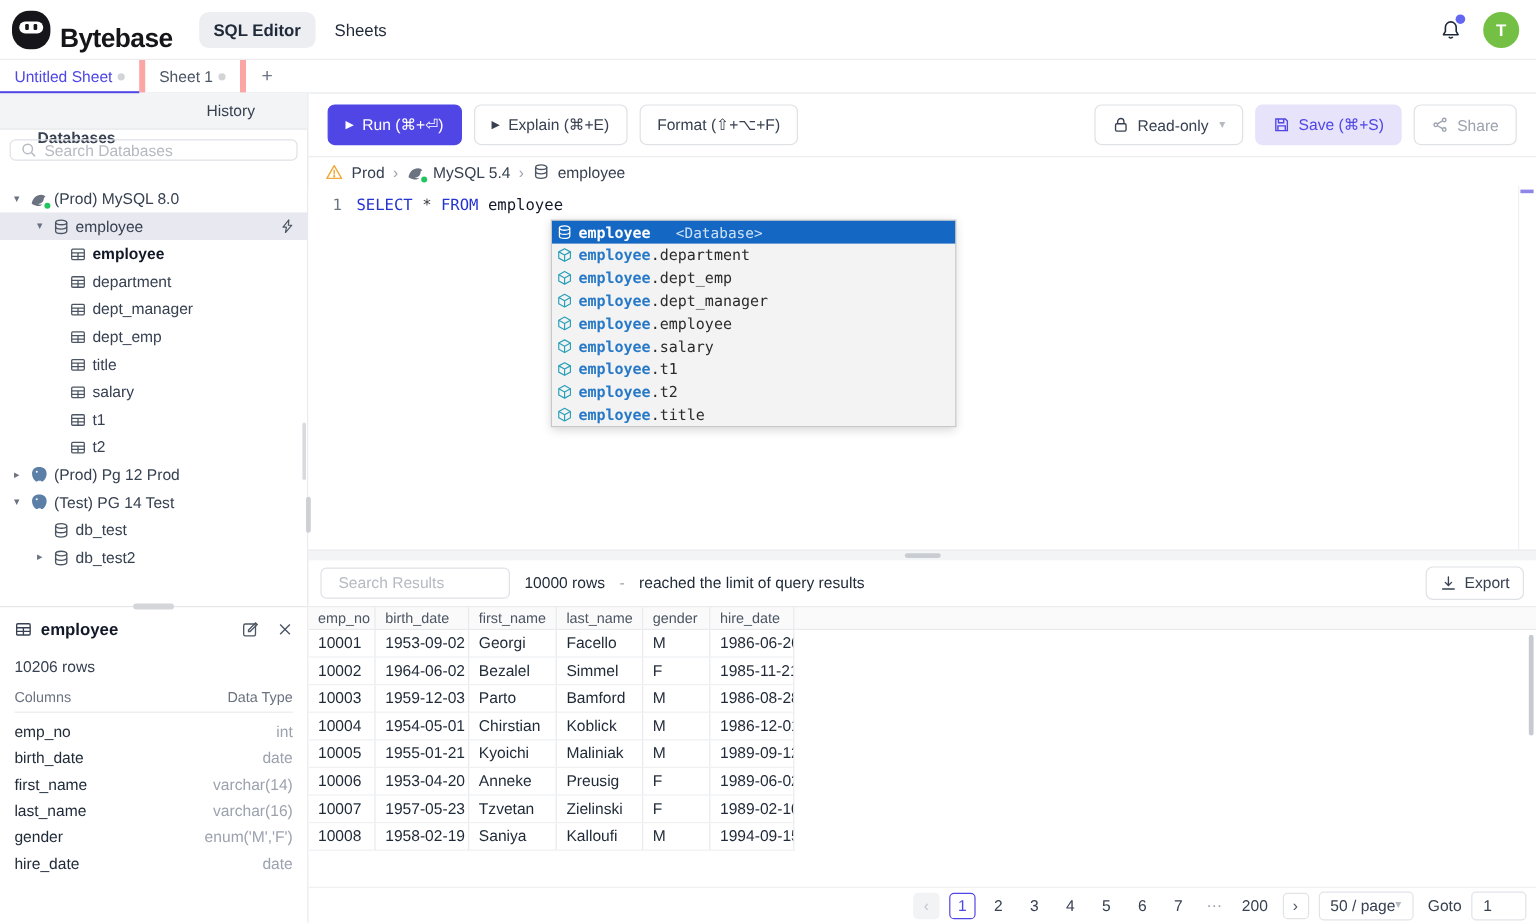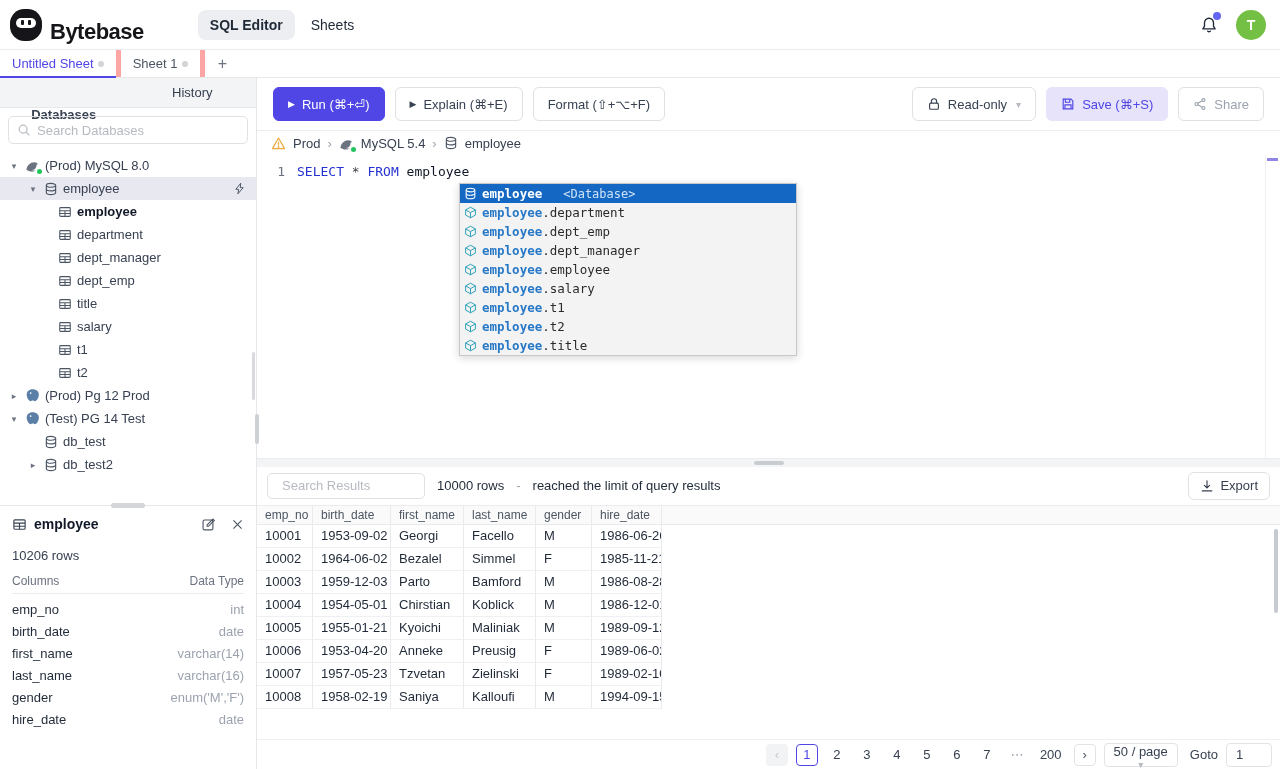--- a/index.html
+++ b/index.html
@@ -8,21 +8,21 @@
   .app { width:1280px; height:769px; display:flex; flex-direction:column; overflow:hidden; }
   svg { display:block; }
 
   
   .topbar { height:50px; flex:0 0 50px; display:flex; align-items:center; padding:0 14px 0 10px; border-bottom:1px solid #ececee; background:#fff; }
   .logo { display:flex; align-items:center; gap:8px; margin-right:22px; }
   .logo-mark { width:32px; height:32px; background:#16161a; border-radius:45%; position:relative; }
   .logo-mark .band { position:absolute; left:6px; top:9px; width:20px; height:10px; background:#fff; border-radius:6px; display:flex; align-items:center; justify-content:center; gap:4px; }
   .logo-mark .band i { width:3px; height:5px; background:#16161a; border-radius:1px; }
   .brand { font-size:22px; font-weight:800; color:#16161a; letter-spacing:-0.5px;margin-top:14px; }
-  .nav { display:flex; align-items:center; gap:4px;margin-left:32px; }
+  .nav { display:flex; align-items:center; gap:4px; }
   .nav-item { font-size:14px; padding:7px 12px; border-radius:8px; color:#1f2937; cursor:pointer; }
   .nav-item.active { background:#eceef1; font-weight:600; }
   .top-spacer { flex:1; }
   .bell { position:relative; margin-right:18px; cursor:pointer; }
   .bell .dot { position:absolute; right:-3px; top:-4px; width:8px; height:8px; border-radius:50%; background:#6366f1; }
   .avatar { width:30px; height:30px; border-radius:50%; background:#74c044; color:#fff; font-size:14px; font-weight:600; display:flex; align-items:center; justify-content:center; }
 
   
   .sheettabs { height:28px; flex:0 0 28px; display:flex; align-items:stretch; border-bottom:1px solid #e7e8ea; background:#fff; }
   .sheettab { display:flex; align-items:center; gap:4px; padding:0 12px; font-size:13px; color:#4b5563; border-right:5px solid #fca5a5; position:relative; min-width:82px; cursor:pointer; }
@@ -34,21 +34,21 @@
   
   .body { flex:1; display:flex; min-height:0; }
   .sidebar { width:257px; flex:0 0 257px; border-right:1px solid #e5e7eb; display:flex; flex-direction:column; min-height:0; background:#fff; position:relative; }
   .side-resize { position:absolute; right:-3px; top:336px; width:4px; height:30px; border-radius:3px; background:#cdd0d5; z-index:5; }
 
   .side-tabs { height:30px; flex:0 0 30px; display:flex; border-bottom:1px solid #e7e8ea; background:#f3f4f6; }
   .side-tab { flex:1; display:flex; align-items:center; justify-content:center; font-size:13px; color:#374151; cursor:pointer; }
   .side-tab.active { background:#fff; font-weight:600; border-right:1px solid #e7e8ea;margin-top:36px; }
 
   .side-search { padding:8px; flex:0 0 44px; }
-  .search-box { height:28px; border:1px solid #dfe1e5; border-radius:5px; display:flex; align-items:center; gap:6px; padding:0 8px; color:#9ca3af; }
+  .search-box { height:18px; border:1px solid #dfe1e5; border-radius:5px; display:flex; align-items:center; gap:6px; padding:0 8px; color:#9ca3af; }
   .search-box input { border:none; outline:none; flex:1; font-size:13px; color:#374151; background:transparent; font-family:inherit; }
   .search-box input::placeholder { color:#b6bac1; }
 
   .tree { flex:1; min-height:0; overflow:hidden; padding-top:2px; position:relative; }
   .trow { height:23px; display:flex; align-items:center; gap:5px; font-size:13px; color:#374151; padding-left:8px; cursor:pointer; white-space:nowrap; }
   .trow.sel { background:#e8e8f0; }
   .trow .caret { width:12px; font-size:9px; color:#6b7280; text-align:center; flex:0 0 12px; }
   .trow .sp { flex:0 0 12px; }
   .trow .ind { flex:0 0 14px; }
   .trow .ind2 { flex:0 0 28px; }
@@ -124,21 +124,21 @@
   .grow { height:23px; display:flex; font-size:13px; color:#1f2937; }
   .grow .gcell { border-bottom:1px solid #eef0f2; }
   .grid-scroll { position:absolute; right:2px; top:24px; width:4px; height:84px; border-radius:2px; background:#c7cbd1; }
 
   .pagination { height:30px; flex:0 0 30px; border-top:1px solid #f0f0f2; display:flex; align-items:center; justify-content:flex-end; gap:8px; padding:0 8px; font-size:13px; color:#374151; }
   .pg { min-width:22px; height:22px; border-radius:4px; display:flex; align-items:center; justify-content:center; padding:0 4px; cursor:pointer; }
   .pg-prev { background:#f2f3f5; color:#c3c7cd; }
   .pg-next { border:1px solid #e1e3e7; background:#fff; color:#4b5563; }
   .pg.cur { border:1px solid #4f46e5; color:#4f46e5; background:#fff; }
   .pg-ell { color:#9ca3af; }
-  .page-size { height:24px; border:1px solid #e1e3e7; border-radius:4px; display:flex; align-items:center; padding:0 9px; color:#374151; cursor:pointer;flex-direction:column; }
+  .page-size { height:24px; border:1px solid #e1e3e7; border-radius:4px; display:flex; align-items:center; padding:0 9px; color:#374151; cursor:pointer; }
   .page-size .cdown { color:#b6bac1; font-size:10px; }
   .goto-label { margin-left:4px; }
   .goto-input { width:46px; height:24px; border:1px solid #e1e3e7; border-radius:4px; font-size:13px; padding:0 9px; color:#374151; outline:none; font-family:inherit; }
 </style>
 </head>
 <body>
 
 <div class="app">
 
   <header class="topbar">

